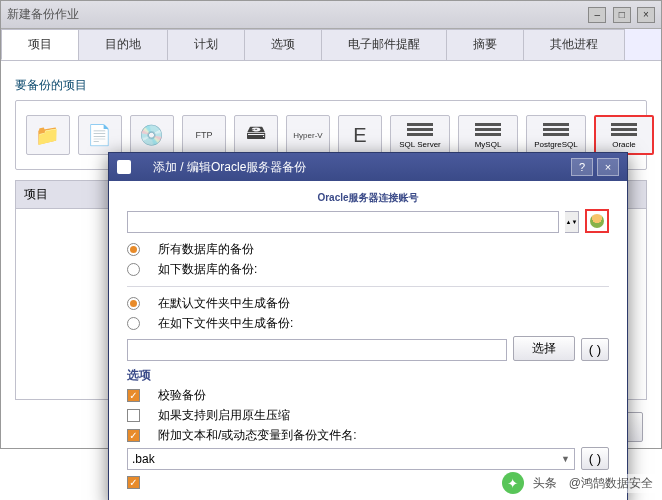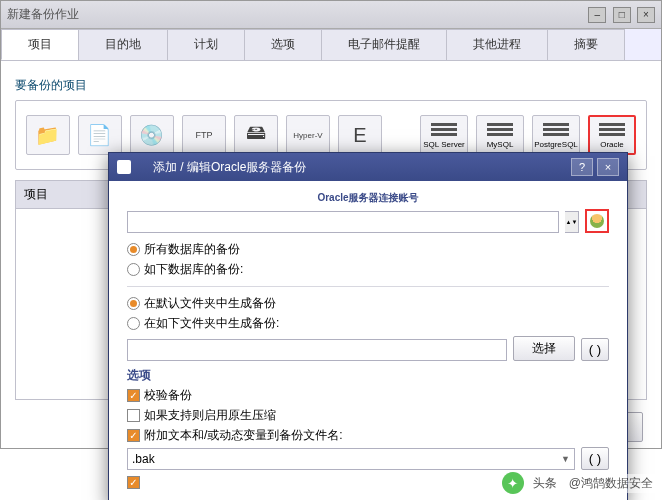--- a/index.html
+++ b/index.html
@@ -13,21 +13,21 @@
 .tabs-row { display: flex; border-bottom: 1px solid #c0c0cc; background: #eef; }
 .tab { flex: 0 0 auto; padding: 6px 26px; border: 1px solid #c0c0cc; border-bottom: none; margin-right: -1px; background: #e8e8f2; color: #333; }
 .tab.active { background: #fff; border-bottom: 1px solid #fff; }
 
 .main-body { padding: 10px 14px; }
 .section-label { font-size: 12px; color: #0c4a6e; margin: 6px 0; }
 
 .toolbar-box { border: 1px solid #c0c0cc; border-radius: 2px; padding: 14px 10px; display: flex; gap: 8px; align-items: center; justify-content: space-between; }
 .toolbar-left { display: flex; gap: 8px; }
 .tool-btn { width: 44px; height: 40px; border: 1px solid #c0c0cc; background: #f4f4f8; display: flex; align-items: center; justify-content: center; border-radius: 2px; }
-.tool-btn-wide { width: 48px; height: 40px; border: 1px solid #c0c0cc; background: #f4f4f8; display: flex; flex-direction: column; align-items: center; justify-content: center; border-radius: 2px; font-size: 8px; padding: 2px; }
+.tool-btn-wide { width: 60px; height: 40px; border: 1px solid #c0c0cc; background: #f4f4f8; display: flex; flex-direction: column; align-items: center; justify-content: center; border-radius: 2px; font-size: 8px; padding: 2px; }
 .tool-btn-wide.highlight { border: 2px solid #e33; }
 .tool-icon { font-size: 20px; color: #444; }
 .tool-lines { width: 26px; }
 .tool-lines span { display: block; height: 3px; background: #555; margin: 2px 0; }
 .tool-text { font-size: 8px; margin-top: 2px; }
 
 .content-columns { display: flex; margin-top: 10px; border: 1px solid #c0c0cc; height: 220px; }
 .col-left, .col-right { flex: 1; }
 .col-left { border-right: 1px solid #c0c0cc; }
 .col-head { background: #e0e0ea; padding: 5px 8px; border-bottom: 1px solid #c0c0cc; }
@@ -48,21 +48,21 @@
 .fieldset { margin-bottom: 8px; }
 .fld-label { color: #3a4a88; font-weight: bold; font-size: 10px; margin-bottom: 4px; text-align: center; }
 .input-row { display: flex; gap: 6px; align-items: flex-end; }
 .text-input { flex: 1; height: 22px; border: 1px solid #b0b0c0; padding: 0 4px; font-size: 12px; }
 .spin-ind { width: 14px; height: 22px; border: 1px solid #b0b0c0; border-left: none; display: flex; flex-direction: column; font-size: 6px; align-items: center; justify-content: center; background: #eee; }
 .icon-btn { width: 24px; height: 24px; border: 2px solid #e33; display: flex; align-items: center; justify-content: center; }
 .user-icon { width: 14px; height: 14px; border-radius: 50%; background: radial-gradient(circle at 50% 30%, #f7c46a 40%, #87b24a 42%); }
 
 .hr-line { height: 1px; background: #d8d8e0; margin: 8px 0; }
 
-.radio-row, .check-row { display: flex; align-items: center; gap: 4px; margin: 3px 0; }
+.radio-row, .check-row { display: flex; align-items: center; gap: 18px; margin: 3px 0; }
 .radio-dot { width: 13px; height: 13px; border-radius: 50%; border: 1px solid #888; display: inline-flex; align-items: center; justify-content: center; }
 .radio-dot.checked::after { content: ""; width: 7px; height: 7px; border-radius: 50%; background: #e88b2a; }
 .check-box { width: 13px; height: 13px; border: 1px solid #888; display: inline-flex; align-items: center; justify-content: center; font-size: 10px; color: #fff; }
 .check-box.checked { background: #e88b2a; }
 .check-box.checked::after { content: "✓"; }
 
 .select-like { flex: 1; height: 22px; border: 1px solid #b0b0c0; display: flex; align-items: center; justify-content: space-between; padding: 0 4px; }
 .caret { font-size: 9px; color: #666; }
 
 .small-btn { padding: 3px 18px; background: linear-gradient(#fefefe, #e6e6ec); border: 1px solid #a8a8b4; border-radius: 2px; font-size: 12px; }
@@ -86,22 +86,22 @@
       <span class="winbtn">×</span>
     </div>
   </div>
 
   <div class="tabs-row">
     <div class="tab active">项目</div>
     <div class="tab">目的地</div>
     <div class="tab">计划</div>
     <div class="tab">选项</div>
     <div class="tab">电子邮件提醒</div>
+    <div class="tab">摘要</div>
     <div class="tab">其他进程</div>
-    <div class="tab">摘要</div>
   </div>
 
   <div class="main-body">
     <div class="section-label">要备份的项目</div>
 
     <div class="toolbar-box">
       <div class="toolbar-left">
         <div class="tool-btn">
             <span class="tool-icon">📁</span>
           </div>

